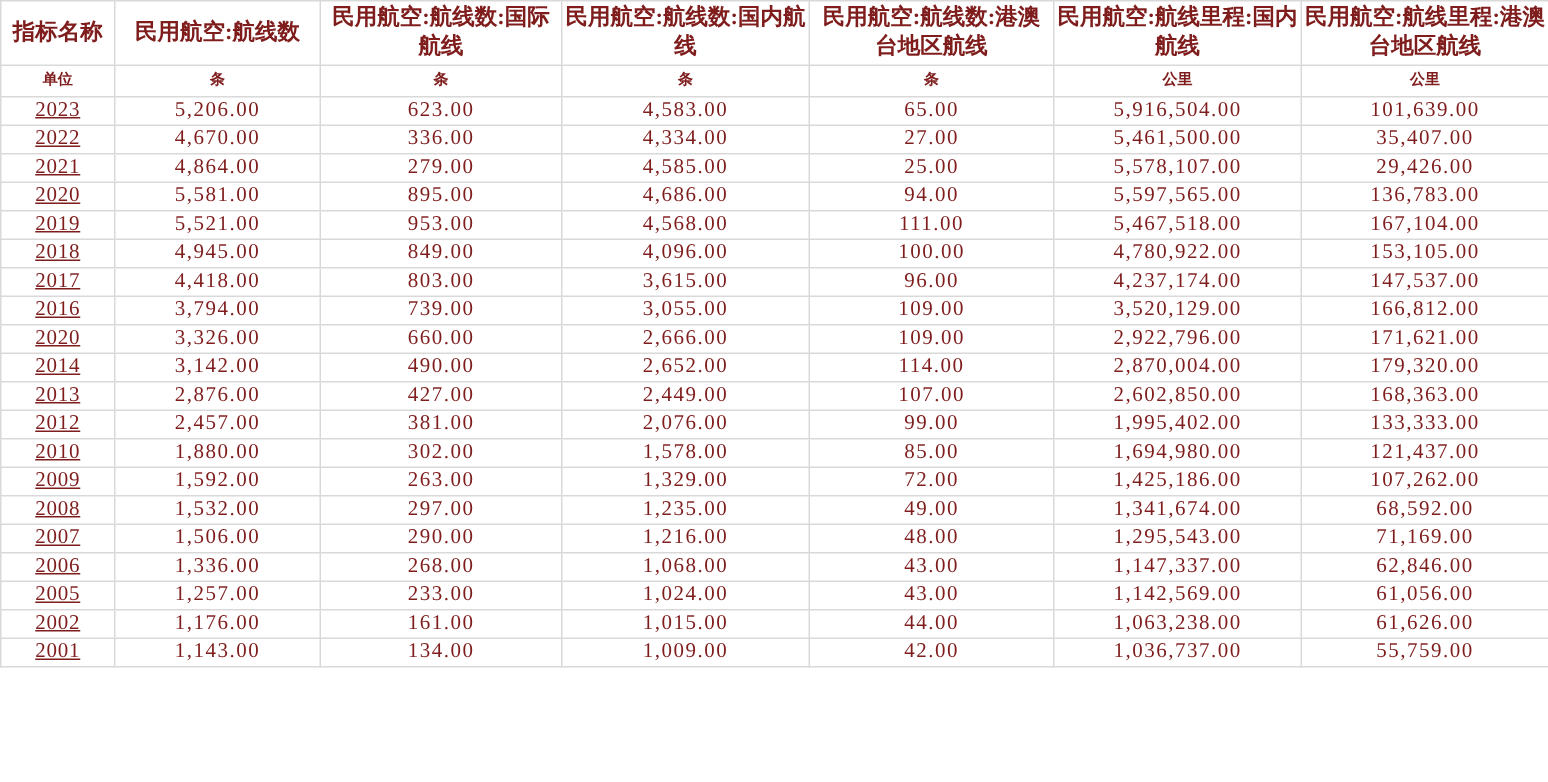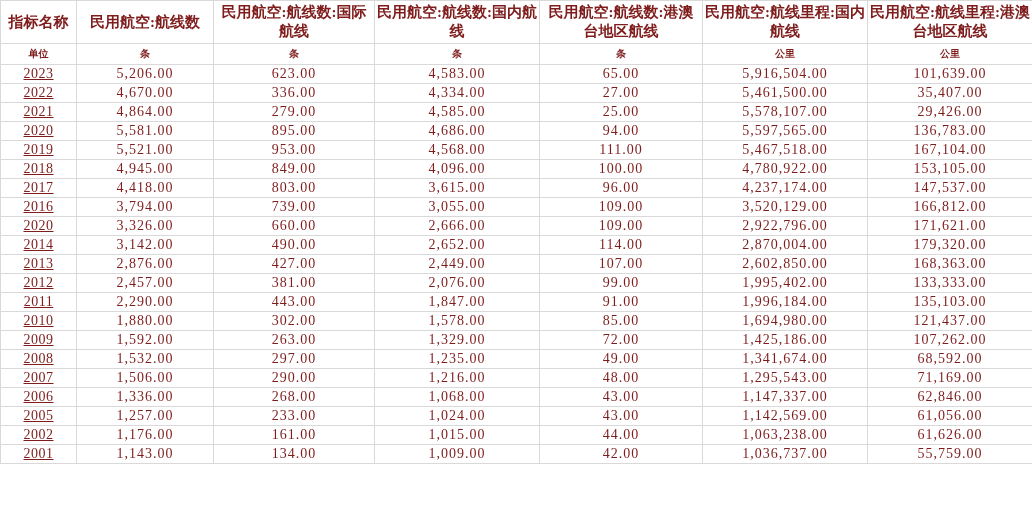--- a/index.html
+++ b/index.html
@@ -189,29 +189,20 @@
       <tr class="table-row">
         <td class="year-cell">2012</td>
         <td class="value-cell">2,457.00</td>
         <td class="value-cell">381.00</td>
         <td class="value-cell">2,076.00</td>
         <td class="value-cell">99.00</td>
         <td class="value-cell">1,995,402.00</td>
         <td class="value-cell">133,333.00</td>
       </tr>
       <tr class="table-row">
-        <td class="year-cell">2011</td>
-        <td class="value-cell">2,290.00</td>
-        <td class="value-cell">443.00</td>
-        <td class="value-cell">1,847.00</td>
-        <td class="value-cell">91.00</td>
-        <td class="value-cell">1,996,184.00</td>
-        <td class="value-cell">135,103.00</td>
-      </tr>
-      <tr class="table-row">
         <td class="year-cell">2010</td>
         <td class="value-cell">1,880.00</td>
         <td class="value-cell">302.00</td>
         <td class="value-cell">1,578.00</td>
         <td class="value-cell">85.00</td>
         <td class="value-cell">1,694,980.00</td>
         <td class="value-cell">121,437.00</td>
       </tr>
       <tr class="table-row">
         <td class="year-cell">2009</td>

